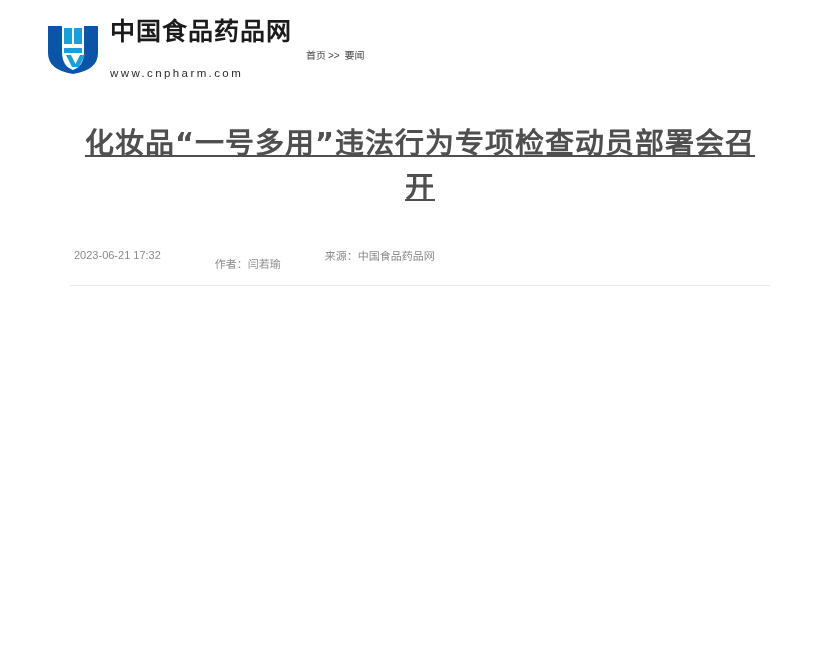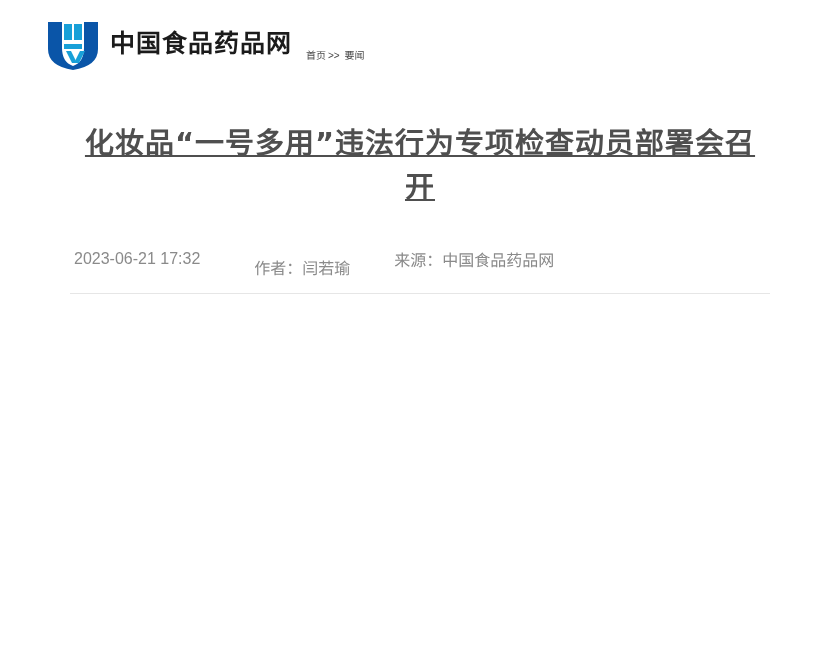--- a/index.html
+++ b/index.html
@@ -90,21 +90,21 @@
     text-align: center;
     line-height: 1.5;
     letter-spacing: 1px;
     margin: 0 0 30px 0;
     font-family: "DejaVu Sans", "Liberation Sans", sans-serif;
     text-decoration: underline;
   }
   .meta-row {
     display: flex;
     align-items: center;
-    font-size: 16px;
+    font-size: 11px;
     color: #8a8a8a;
     padding: 0 0 14px 4px;
     border-bottom: 1px solid #e6e6e6;
   }
   .meta-row .meta-item { white-space: nowrap; }
   .meta-date { margin-right: 54px; }
   .meta-author { margin-right: 44px; margin-top: 16px; }
 
   .article-body {
     padding-top: 22px;
@@ -131,20 +131,21 @@
         <path d="M4 4 L18 4 L18 30 Q18 44 29 48 Q40 44 40 30 L40 4 L54 4 L54 31 Q54 48 29 52 Q4 48 4 31 Z" fill="#0a55a8"></path>
         <path d="M20 6 L28 6 L28 22 L20 22 Z" fill="#18a0d8"></path>
         <path d="M30 6 L38 6 L38 22 L30 22 Z" fill="#18a0d8"></path>
         <path d="M20 26 L38 26 L38 31 L20 31 Z" fill="#18a0d8"></path>
         <path d="M22 33 L27 33 L33 45 L28 45 Z" fill="#18a0d8"></path>
         <path d="M36 33 L41 33 L35 45 L30 45 Z" fill="#18a0d8"></path>
       </svg>
     </div>
     <div class="logo-text">
       <div class="logo-title">中国食品药品网</div>
+      <div class="logo-url">www.cnpharm.com</div>
     </div>
   </div>
 
   <div class="breadcrumb">
     <a href="#">首页</a><span class="sep">&gt;&gt;</span> <a href="#">要闻</a>
   </div>
 
 </div>
 
 <div class="article">

